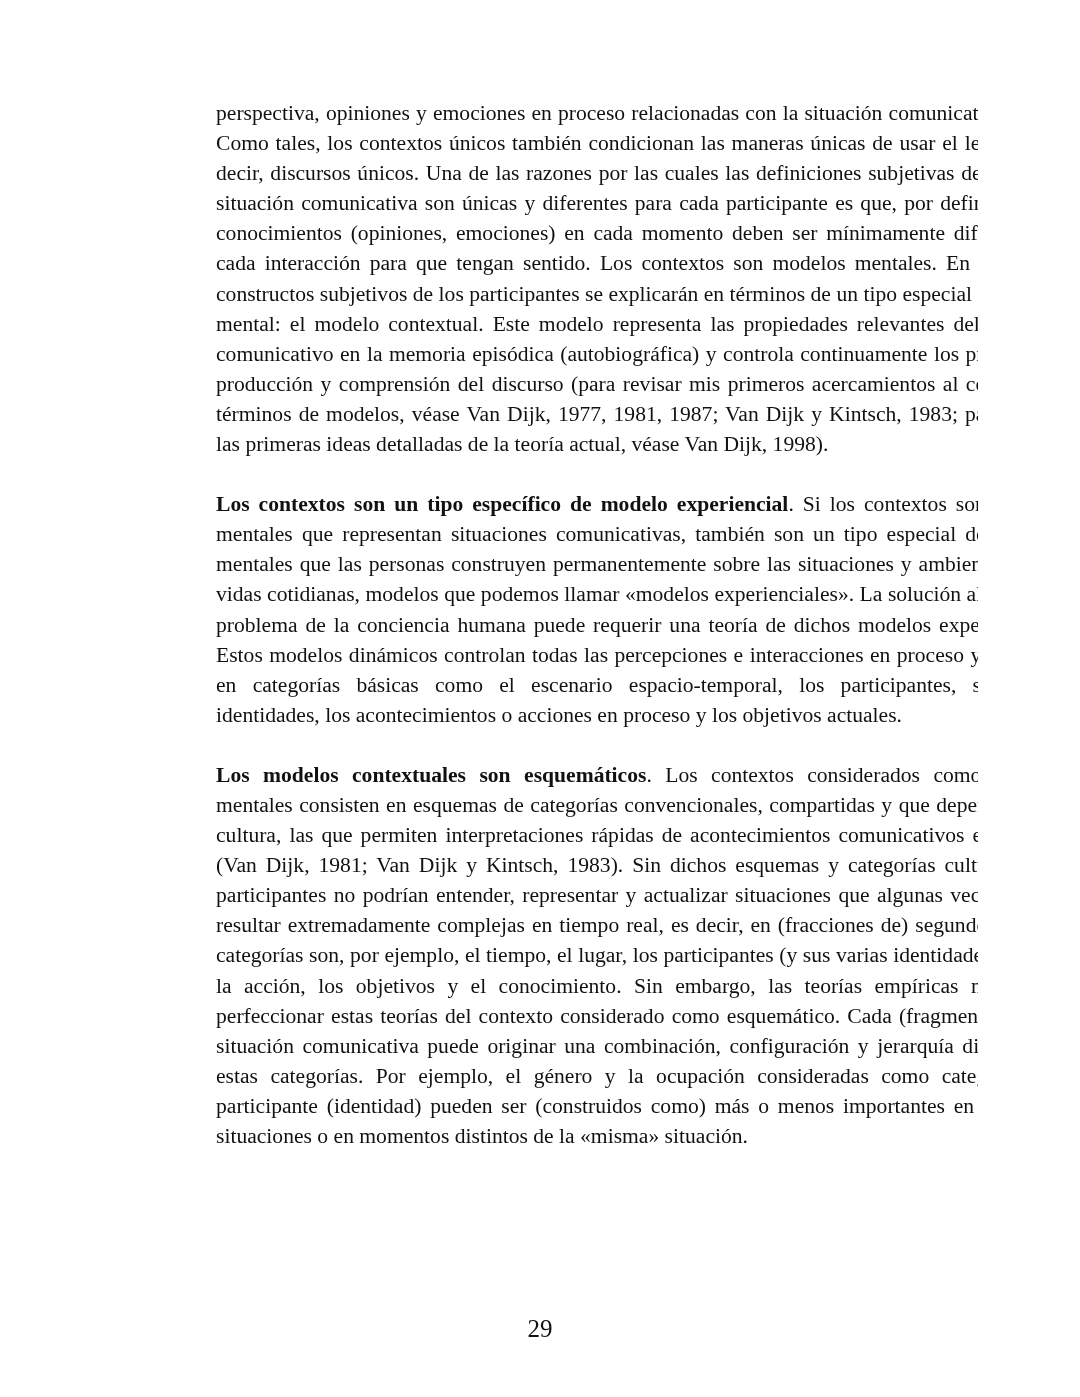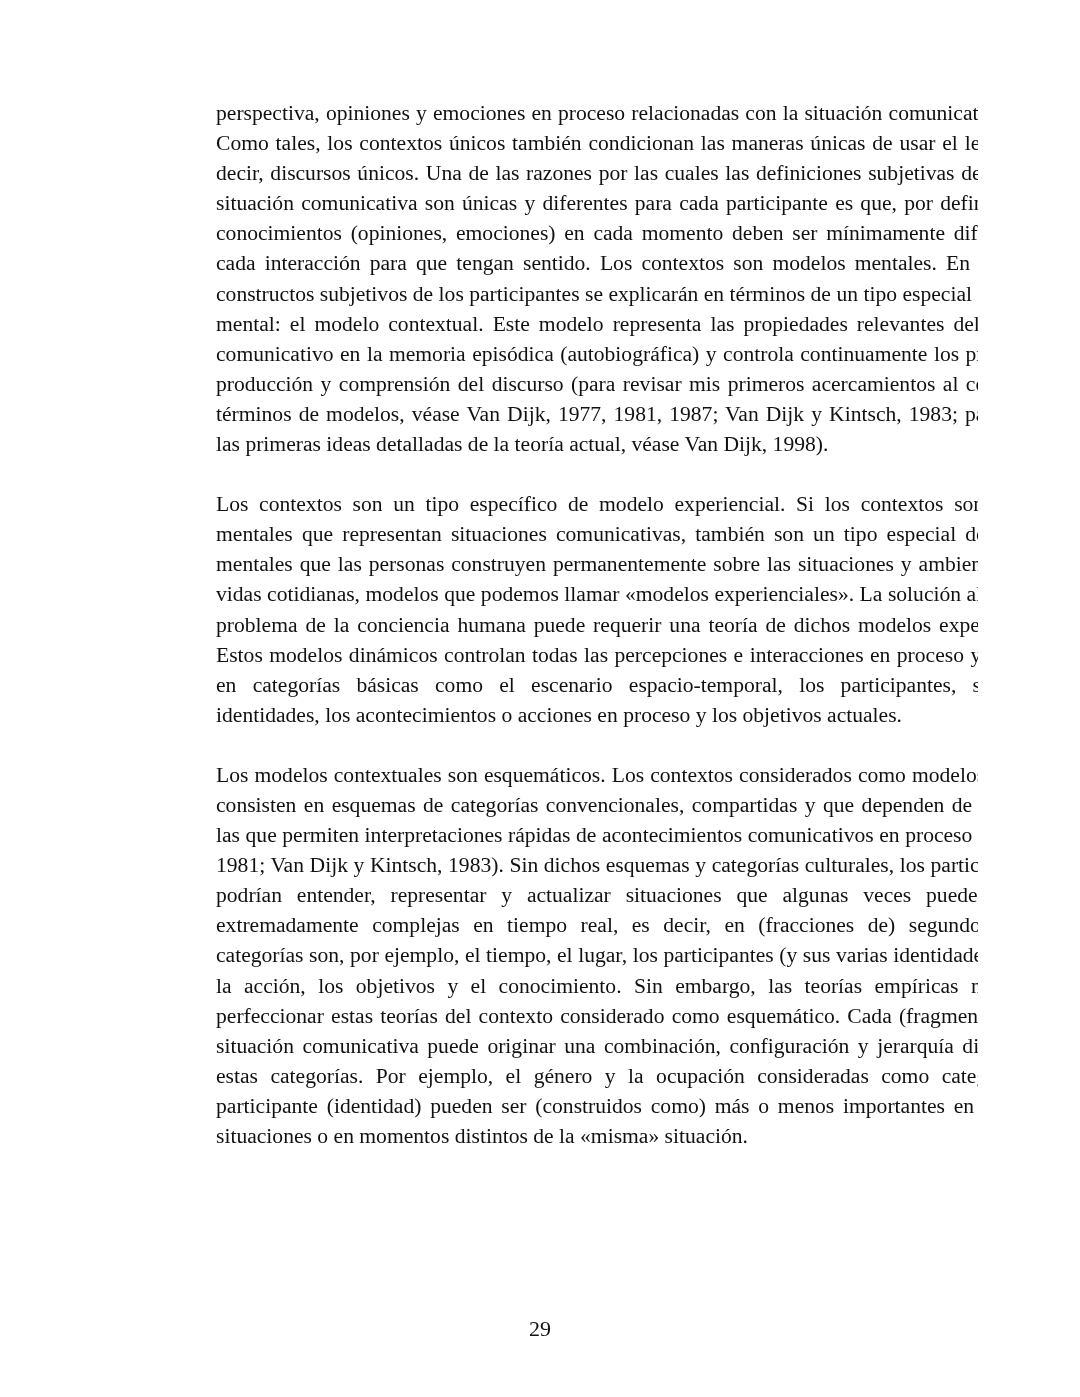--- a/index.html
+++ b/index.html
@@ -42,29 +42,29 @@
   
   .para + .para.block-gap {
     margin-top: 30px;
   }
   
   .para.indented {
     margin-top: 0;
     text-indent: 15px;
   }
   .lead {
-    font-weight: normal;
+    font-weight: bold;
   }
   .page-number {
     position: absolute;
     left: 0;
     right: 0;
     top: 1316px;
     text-align: center;
-    font-size: 22px;
+    font-size: 25px;
     line-height: 26px;
     font-family: "Liberation Serif", "DejaVu Serif", serif;
     color: #111111;
   }
 </style>
 </head>
 <body>
 
 <div class="page">
 

